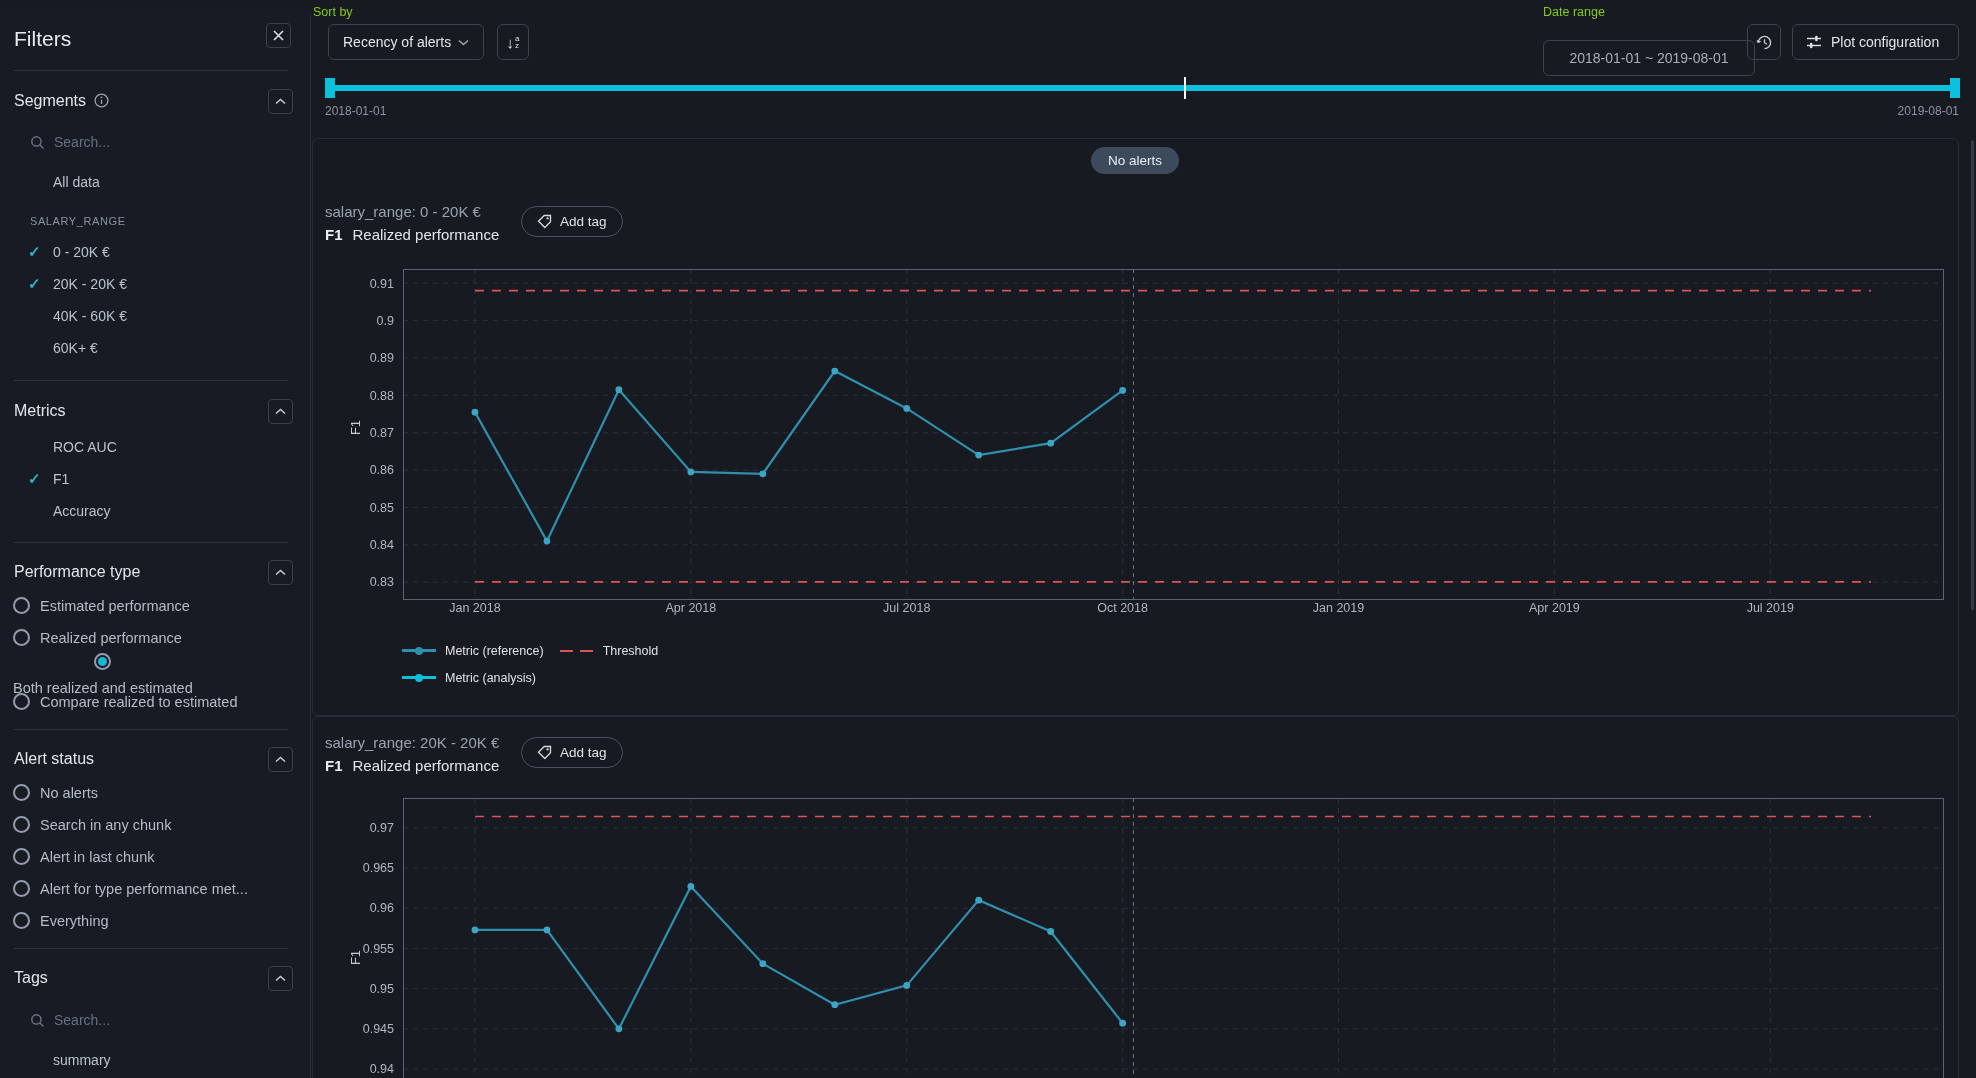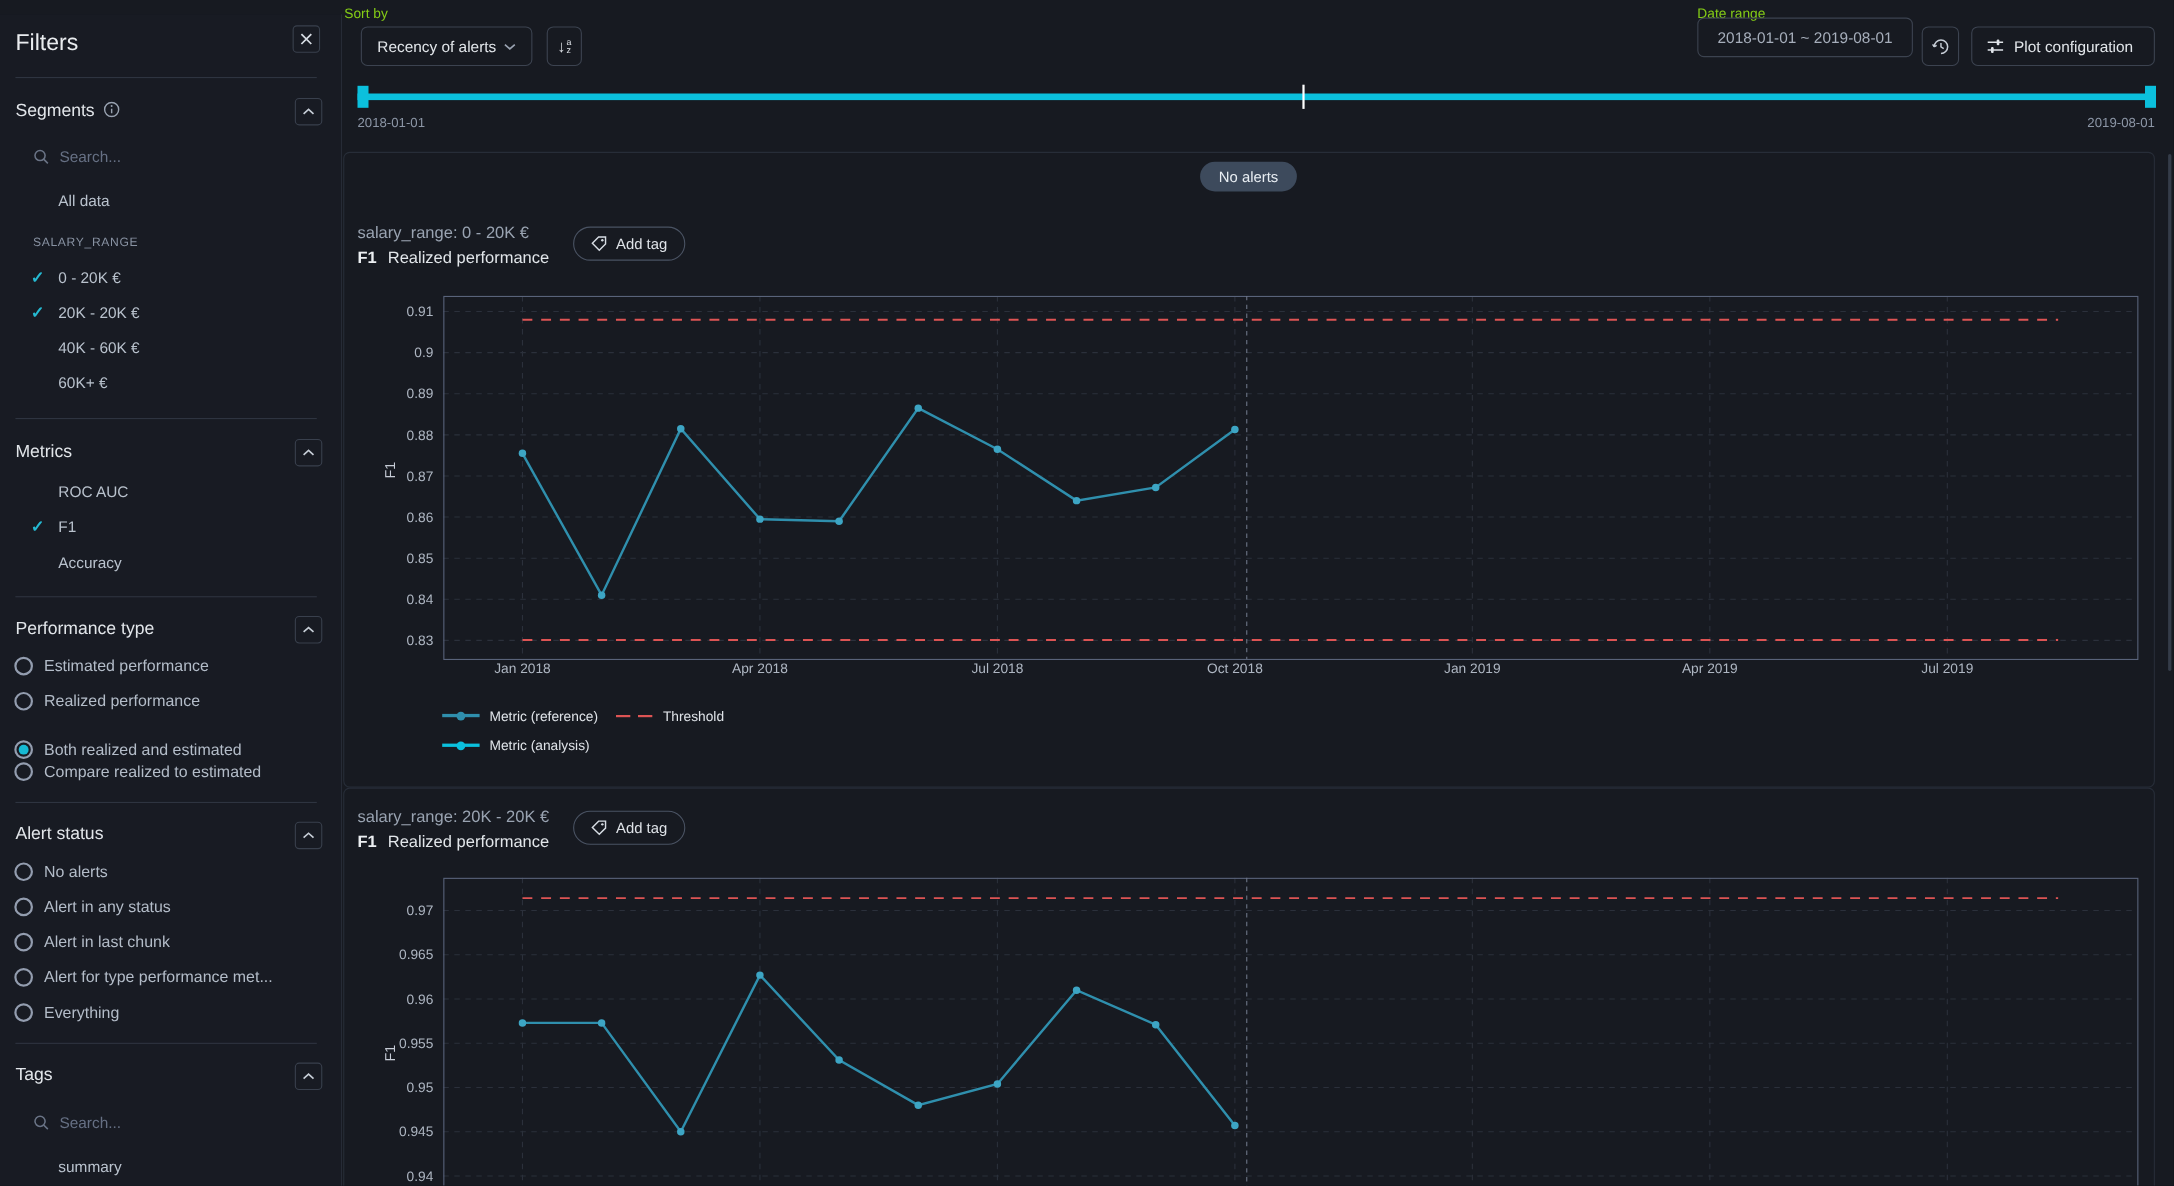--- a/index.html
+++ b/index.html
@@ -160,21 +160,21 @@
           <span class="dot"></span>
         </span>
       <span class="radio-label">Estimated performance</span>
     </div>
     <div class="radio-row" style="top:616px;">
       <span class="radio">
           <span class="dot"></span>
         </span>
       <span class="radio-label">Realized performance</span>
     </div>
-    <div class="radio-row on" style="top:660px;">
+    <div class="radio-row on" style="top:640px;flex-direction:column;">
       <span class="radio">
           <span class="dot"></span>
         </span>
       <span class="radio-label">Both realized and estimated</span>
     </div>
     <div class="radio-row" style="top:680px;">
       <span class="radio">
           <span class="dot"></span>
         </span>
       <span class="radio-label">Compare realized to estimated</span>
@@ -191,21 +191,21 @@
     <div class="radio-row" style="top:771px;">
       <span class="radio">
           <span class="dot"></span>
         </span>
       <span class="radio-label">No alerts</span>
     </div>
     <div class="radio-row" style="top:803px;">
       <span class="radio">
           <span class="dot"></span>
         </span>
-      <span class="radio-label">Alert in any status</span>
+      <span class="radio-label">Search in any chunk</span>
     </div>
     <div class="radio-row" style="top:835px;">
       <span class="radio">
           <span class="dot"></span>
         </span>
       <span class="radio-label">Alert in last chunk</span>
     </div>
     <div class="radio-row" style="top:867px;">
       <span class="radio">
           <span class="dot"></span>
@@ -248,21 +248,21 @@
     <span style="display:flex; align-items:center;">
       <span style="font-size:15px; color:#dfe3e8;">↓</span>
       <span style="display:flex; flex-direction:column; font-size:8px; line-height:7px; color:#dfe3e8; margin-left:1px;">
           <span>a</span>
           <span>z</span>
         </span>
     </span>
   </div>
 
   <div class="mini-label" style="left:1543px; top:5px;">Date range</div>
-  <div class="ctrl muted" style="left:1543px; top:16px; width:196px; justify-content:center;">2018-01-01 ~ 2019-08-01</div>
+  <div class="ctrl muted" style="left:1543px; top:40px; width:212px; justify-content:center;">2018-01-01 ~ 2019-08-01</div>
   <div class="ctrl" style="left:1747px; top:24px; width:34px; justify-content:center;">
     <svg width="17" height="17" viewBox="0 0 17 17">
       <path d="M2.4 8.5 A6.1 6.1 0 1 1 8.5 14.6" fill="none" stroke="#c6cdd6" stroke-width="1.4"></path>
       <path d="M2.4 8.5 L0.9 6.4 M2.4 8.5 L4.6 7.3" stroke="#c6cdd6" stroke-width="1.3" fill="none"></path>
       <path d="M8.5 5.2 V8.7 L11 10.2" stroke="#c6cdd6" stroke-width="1.3" fill="none"></path>
     </svg>
   </div>
   <div class="ctrl" style="left:1792px; top:24px; width:167px; padding:0 13px; gap:9px;">
     <svg width="16" height="16" viewBox="0 0 16 16">
       <path d="M1 4.5 H15" stroke="#dfe3e8" stroke-width="1.4"></path>

